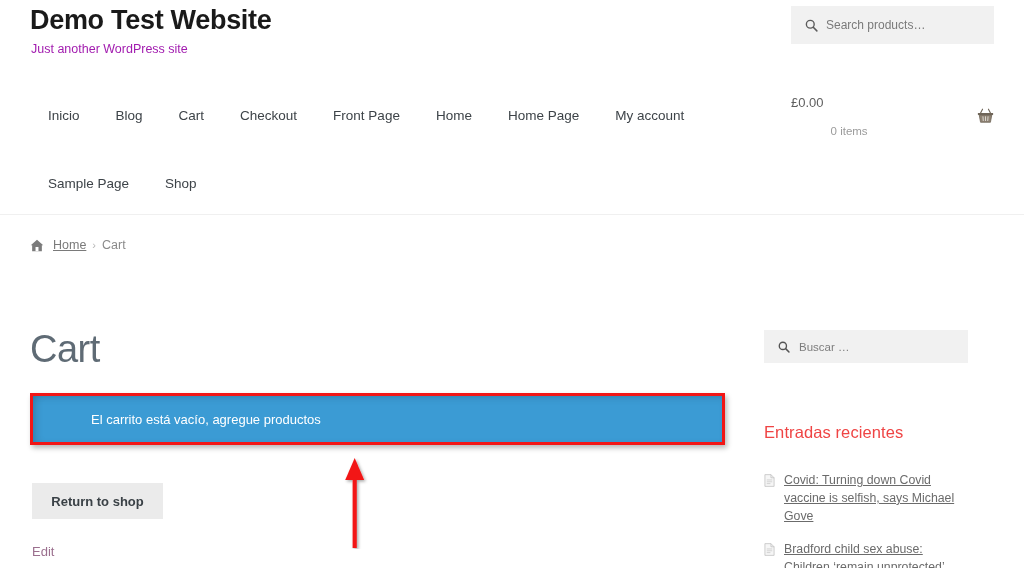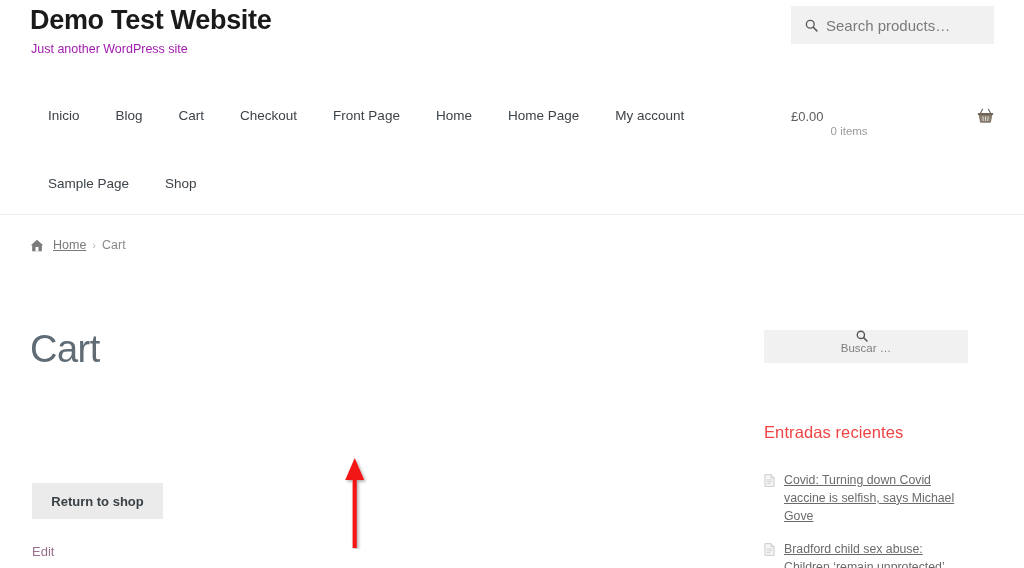--- a/index.html
+++ b/index.html
@@ -30,42 +30,42 @@
   
   .top-search {
     position: absolute; right: 30px; top: 6px;
     width: 203px; height: 38px;
     background: #f1f1f1;
     display: flex; align-items: center;
     padding: 0 14px;
     border: none;
   }
   .top-search .s-icon { flex: 0 0 auto; margin-right: 8px; display:flex; align-items:center;}
-  .top-search .s-text { font-size: 15px; color: #7a7a7a; }
+  .top-search .s-text { font-size: 12px; color: #7a7a7a; }
 
   
   .main-nav {
     position: absolute; left: 48px; top: 96px;
     width: 720px;
   }
   .nav-row { display: flex; align-items: center; }
   .nav-row.row1 { margin-bottom: 0; height: 38px; }
   .nav-row.row2 { margin-top: 30px; height: 38px; }
   .nav-item {
     font-size: 13.5px; color: #3d4348;
     margin-right: 36px; white-space: nowrap; cursor: pointer;
   }
 
   
   .cart-summary {
     position: absolute; right: 30px; top: 104px;
     width: 203px; height: 24px;
     display: flex; align-items: center; justify-content: space-between;
   }
-  .cart-amt-wrap { display: flex; align-items: center; }
+  .cart-amt-wrap { display: flex; align-items: flex-start; }
   .cart-amount { font-size: 13px; color: #5e5e5e; }
   .cart-count { font-size: 11.5px; color: #9b9b9b; margin-left: 7px; margin-top: 30px; }
   .basket-icon { display: flex; align-items: center; }
 
   .header-divider {
     position: absolute; left: 0; top: 214px; width: 1024px;
     height: 1px; background: #f0f0f0;
   }
 
   
@@ -129,21 +129,21 @@
     position: absolute; left: 340px; top: 457px;
     width: 30px; height: 92px; pointer-events: none;
   }
 
   
   .sidebar { position: absolute; left: 764px; top: 330px; width: 204px; }
 
   .side-search {
     width: 204px; height: 33px;
     background: #f1f1f1;
-    display: flex; align-items: center; padding: 0 14px; flex-direction: column;
+    display: flex; align-items: center; padding: 0 14px;
   }
   .side-search .s-icon { margin-right: 9px; display:flex; align-items:center; }
   .side-search .s-text { font-size: 11.5px; color: #7d7d7d; }
 
   .widget-title {
     margin-top: 60px;
     font-size: 16.5px; color: #ef4444; font-weight: normal;
     letter-spacing: 0.1px;
   }
 
@@ -220,20 +220,25 @@
     </span>
     <span class="crumb-link">Home</span>
     <span class="crumb-sep">›</span>
     <span class="crumb-current">Cart</span>
   </div>
 
   <div class="main-col">
     <h1 class="page-title">Cart</h1>
   </div>
 
+  <div class="notice-wrap">
+    <div class="notice-inner">
+      <span class="notice-text">El carrito está vacío, agregue productos</span>
+    </div>
+  </div>
 
   <button class="return-btn">Return to shop</button>
 
   <a class="edit-link">Edit</a>
 
   <svg class="red-arrow" viewBox="0 0 30 92">
     <defs>
       <filter id="ashadow" x="-60%" y="-20%" width="240%" height="150%">
         <feDropShadow dx="1.5" dy="1.5" stdDeviation="1.6" flood-color="#000" flood-opacity="0.35"></feDropShadow>
       </filter>

